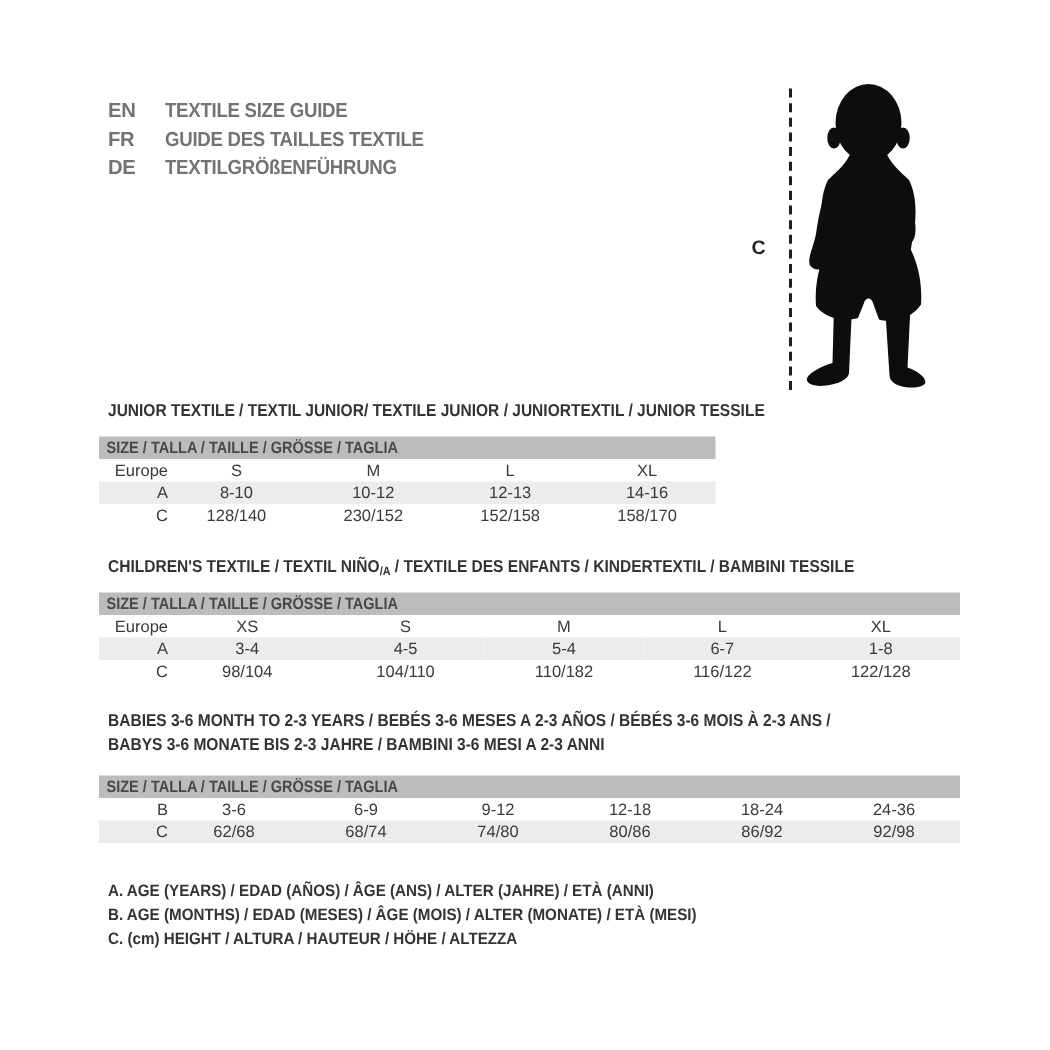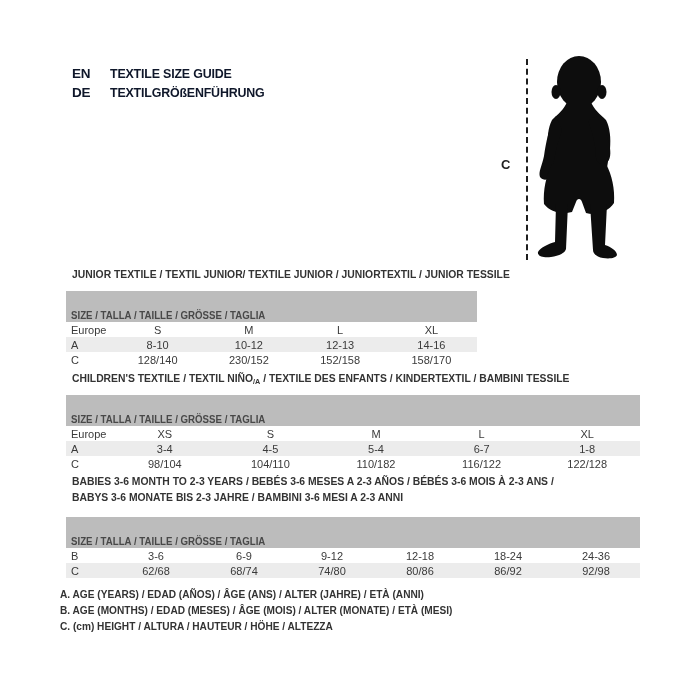--- a/index.html
+++ b/index.html
@@ -2,53 +2,57 @@
 <html><head>
 <meta charset="utf-8">
 <style>
   html,body{margin:0;padding:0;background:#fff;}
   #canvas{
     position:relative;width:700px;height:700px;background:#ffffff;overflow:hidden;
     font-family:"Liberation Sans","DejaVu Sans",sans-serif;color:#333;
   }
   
   .lang-block{position:absolute;left:72px;top:64px;}
-  .lang-row{display:flex;height:19px;line-height:19px;font-size:13.5px;font-weight:bold;color:#0f172a;letter-spacing:-.2px;}
+  .lang-row{display:flex;height:19px;line-height:19px;font-size:13.5px;font-weight:bold;color:#737373;letter-spacing:-.2px;}
   .lang-code{width:38px;flex:0 0 38px;}
   .lang-text{white-space:nowrap;transform:scaleX(.92);transform-origin:0 50%;}
   
   .measure-line{position:absolute;left:526px;top:59px;height:201px;width:0;border-left:2px dashed #1e1e1e;}
   .figure-label{position:absolute;left:501px;top:157px;font-size:13px;font-weight:bold;color:#222;}
   .baby{position:absolute;left:532px;top:54px;}
   
   .sec-title{position:absolute;font-size:11.5px;line-height:16px;font-weight:bold;color:#333;white-space:nowrap;transform:scaleX(.9);transform-origin:0 0;}
   .sub{font-size:8px;vertical-align:-2px;}
   table.tbl{position:absolute;border-collapse:collapse;table-layout:fixed;}
-  table.tbl th{background:#bcbcbc;height:15px;padding:16px 0 0 5px;text-align:left;font-size:11px;font-weight:600;color:#484848;}
+  table.tbl th{background:#bcbcbc;height:15px;padding:0 0 0 5px;text-align:left;font-size:11px;font-weight:600;color:#484848;}
   table.tbl th span{display:inline-block;transform:scaleX(.88);transform-origin:0 50%;white-space:nowrap;}
   table.tbl td{height:15px;padding:0;font-size:11px;font-weight:400;color:#3a3a3a;text-align:center;white-space:nowrap;}
-  table.tbl td.lbl{text-align:left;padding-left:5px;}
+  table.tbl td.lbl{text-align:right;padding-left:5px;}
   table.tbl tbody tr:nth-child(even) td{background:#ececec;}
   #t1{left:66px;top:291px;width:411px;}
   #t2{left:66px;top:395px;width:574px;}
   #t3{left:66px;top:517px;width:574px;}
   #t1 col.c-lbl,#t2 col.c-lbl,#t3 col.c-lbl{width:46px;}
   
-  .notes{position:absolute;left:60px;top:586px;}
+  .notes{position:absolute;left:72px;top:586px;}
   .note-line{font-size:11px;line-height:16px;font-weight:bold;color:#333;white-space:nowrap;transform:scaleX(.92);transform-origin:0 50%;}
 </style>
 </head>
 <body>
 
 <div id="canvas">
 
   <div class="lang-block">
     <div class="lang-row">
       <span class="lang-code">EN</span>
       <span class="lang-text">TEXTILE SIZE GUIDE</span>
+    </div>
+    <div class="lang-row">
+      <span class="lang-code">FR</span>
+      <span class="lang-text">GUIDE DES TAILLES TEXTILE</span>
     </div>
     <div class="lang-row">
       <span class="lang-code">DE</span>
       <span class="lang-text">TEXTILGRÖßENFÜHRUNG</span>
     </div>
   </div>
 
   <div class="measure-line"></div>
   <div class="figure-label">C</div>
   <svg class="baby" width="94" height="206" viewBox="0 0 94 206" fill="#0d0d0d" xmlns="http://www.w3.org/2000/svg">

